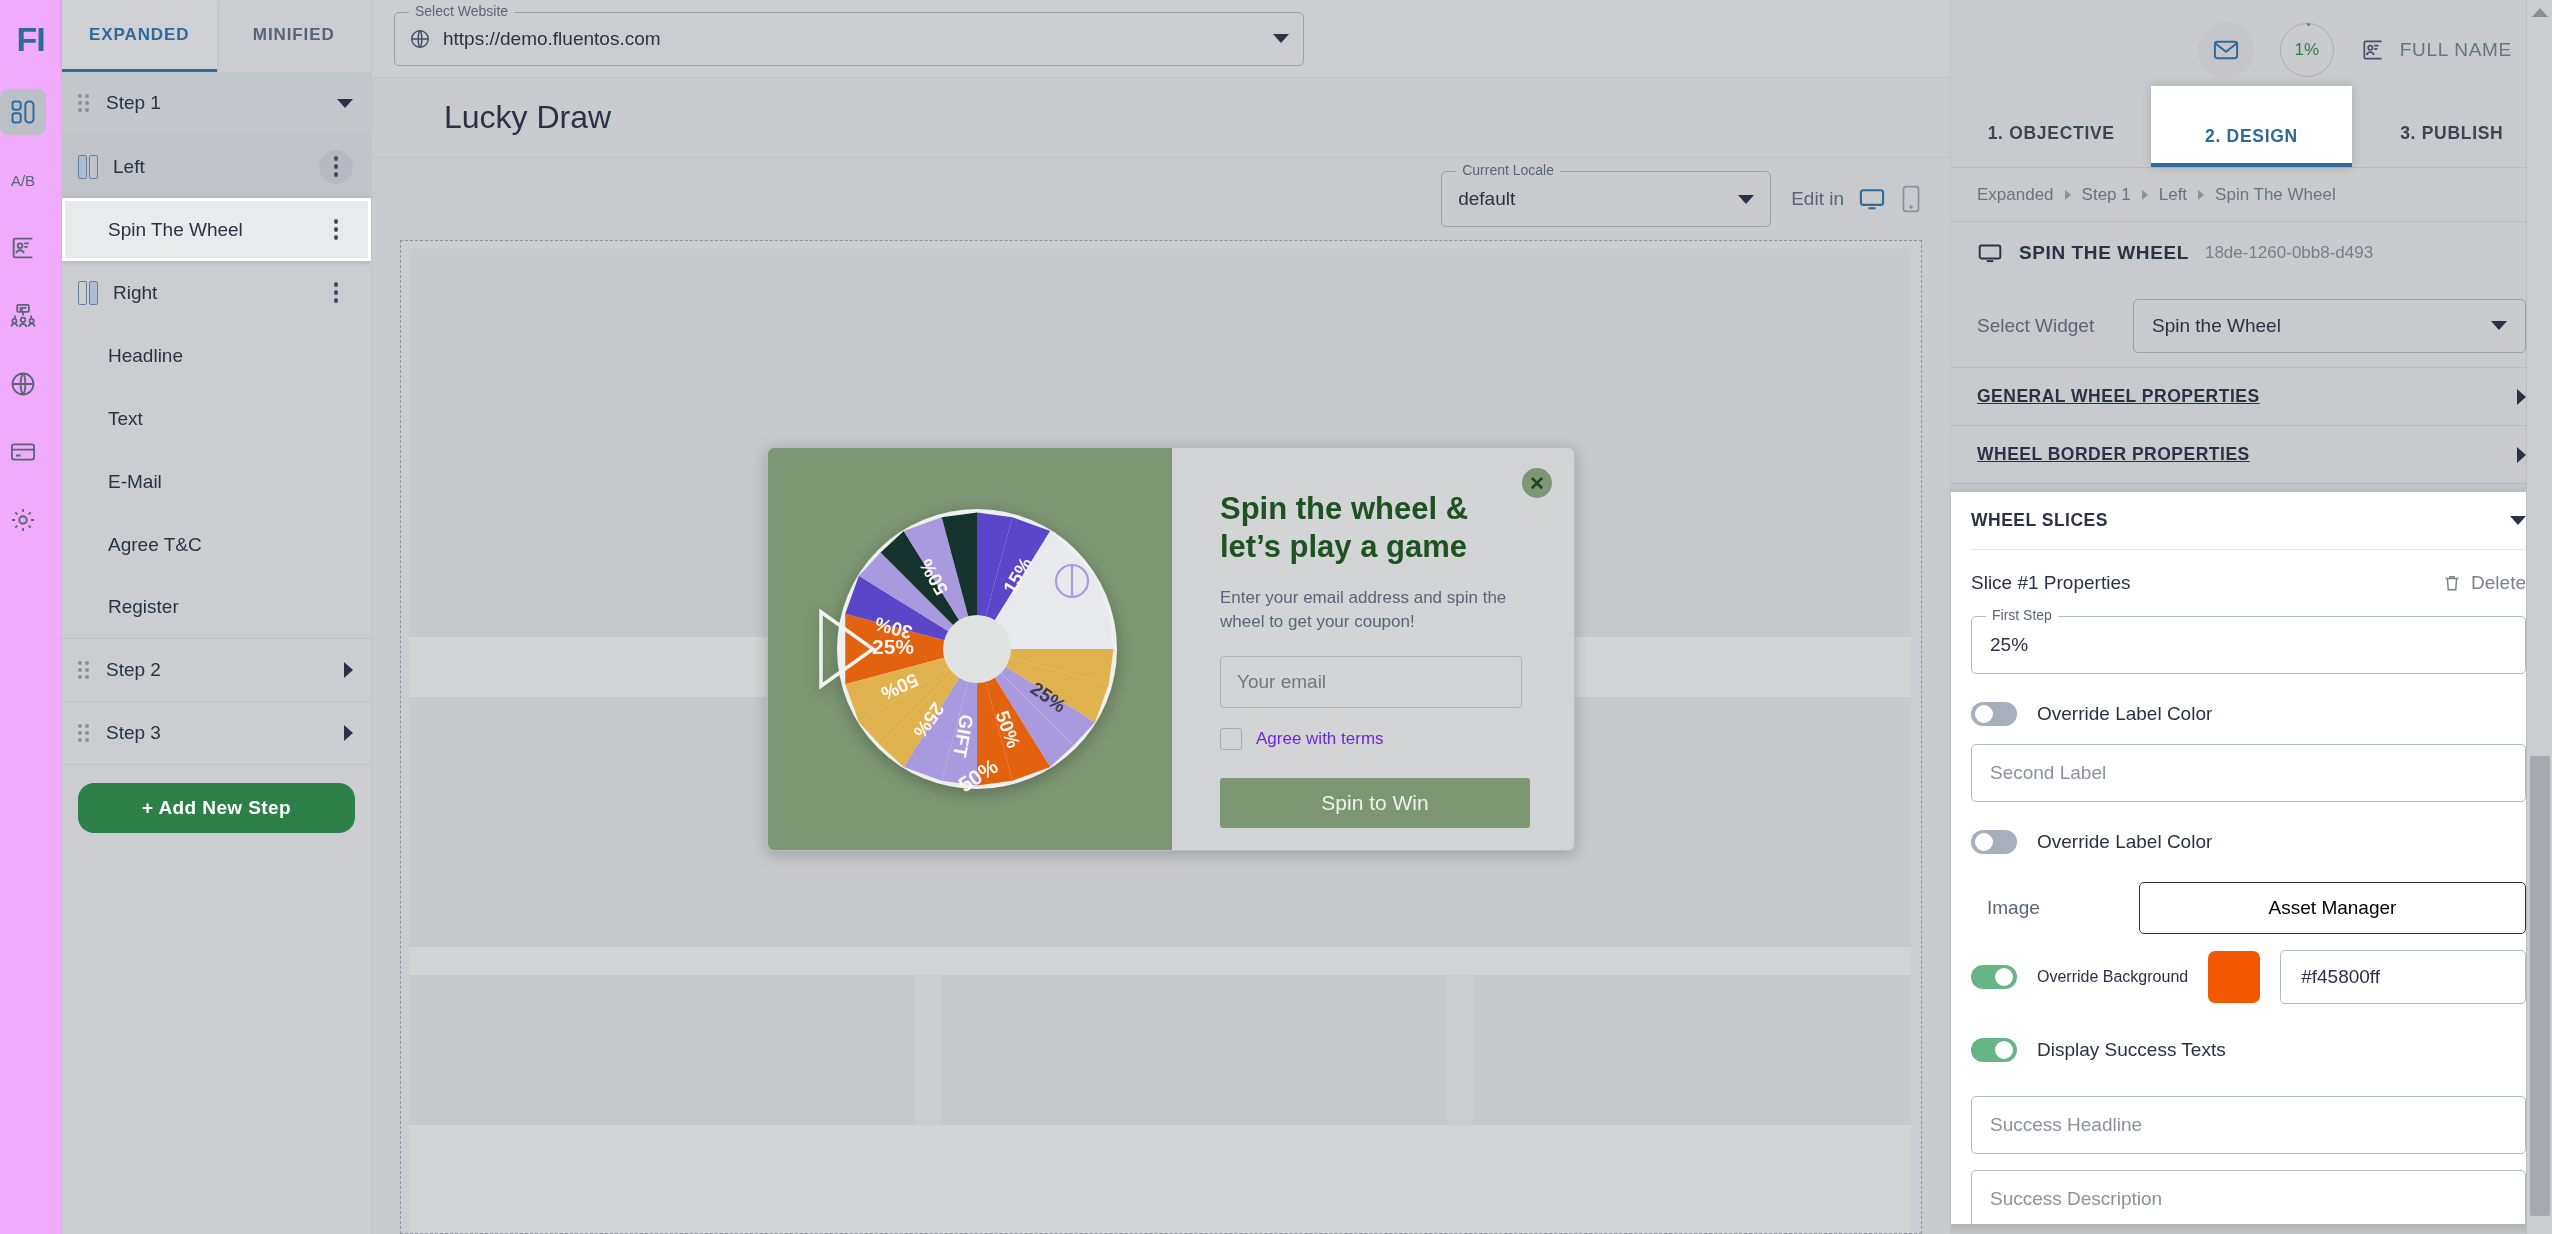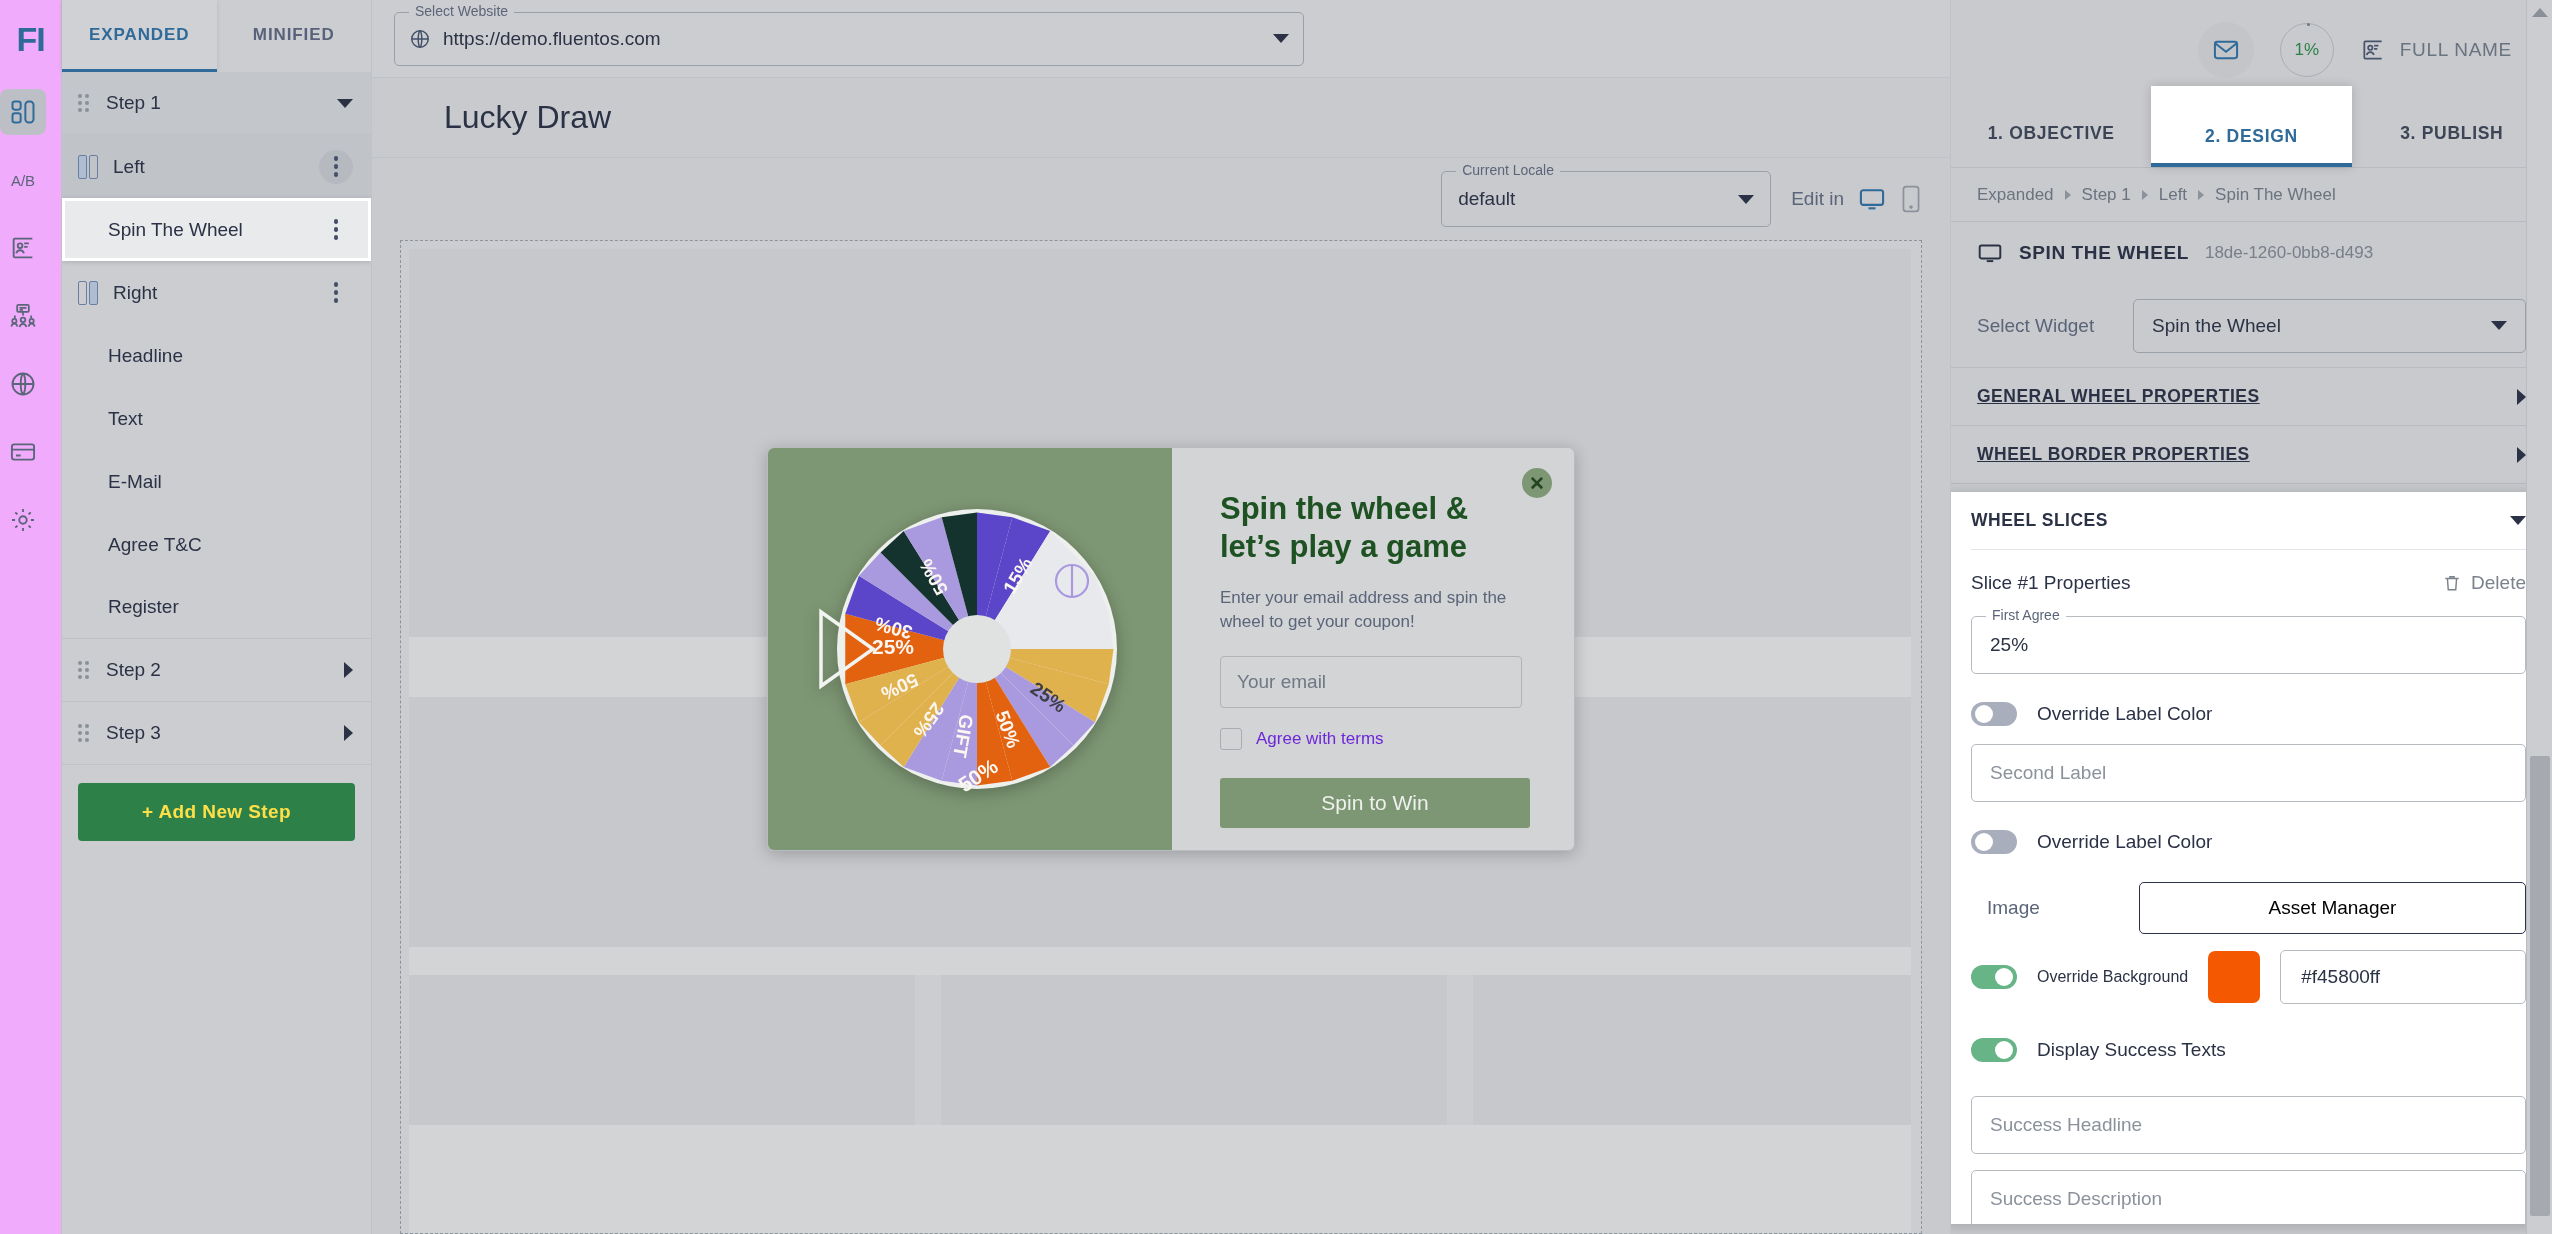--- a/index.html
+++ b/index.html
@@ -68,21 +68,21 @@
   .col-icon b { display:block; width:9px; height:24px; border:1.6px solid #6a7fa0; border-radius:2px; }
   .col-icon b.fill { background:#aebdd2; }
   .caret-d { width:0;height:0;border-left:8px solid transparent;border-right:8px solid transparent;border-top:9px solid #2b3245; }
   .caret-r { width:0;height:0;border-top:8px solid transparent;border-bottom:8px solid transparent;border-left:9px solid #2b3245; }
   .kebab { width:34px; height:34px; border-radius:50%; display:flex; flex-direction:column;
     align-items:center; justify-content:center; gap:3.5px; }
   .kebab.hl { background:#b6bac0; }
   .kebab i { width:4.5px; height:4.5px; border-radius:50%; background:#44506a; display:block; }
   .addstep-wrap { padding:18px 16px 24px; }
   .addstep {
-    width:100%; height:58px; border-radius:4px; background:#2e8049; color:#fde047;
+    width:100%; height:50px; border-radius:16px; background:#2e8049; color:#ffffff;
     font-size:19px; font-weight:600; letter-spacing:.4px; border:none;
     display:flex; align-items:center; justify-content:center;
   }
 
   
   .center { flex:1; display:flex; flex-direction:column; min-width:0; background:#c8cacd; }
   .topbar { height:78px; display:flex; align-items:center; padding-left:22px;
     background:#cbcdd0; border-bottom:1px solid #bfc2c6; }
   .site-field {
     position:relative; width:910px; height:54px; border:1px solid #9aa0a8; border-radius:5px;
@@ -599,21 +599,21 @@
             <span style="display:flex">
               <svg width="20" height="20" viewBox="0 0 24 24" fill="none" stroke="currentColor" stroke-width="1.7">
                 <path d="M4 6.5h16M9.5 6.5V4.5h5v2M6.5 6.5l1 13.5h9l1-13.5"></path>
                 </svg>
             </span>
             <span>Delete</span>
           </span>
         </div>
 
         <div class="fld">
-          <span class="lg">First Agree</span>
+          <span class="lg">First Step</span>
           <span>25%</span>
         </div>
 
         <div class="tg-row">
           <span class="toggle">
               <i></i>
             </span>
           <span class="tl">Override Label Color</span>
         </div>
 

